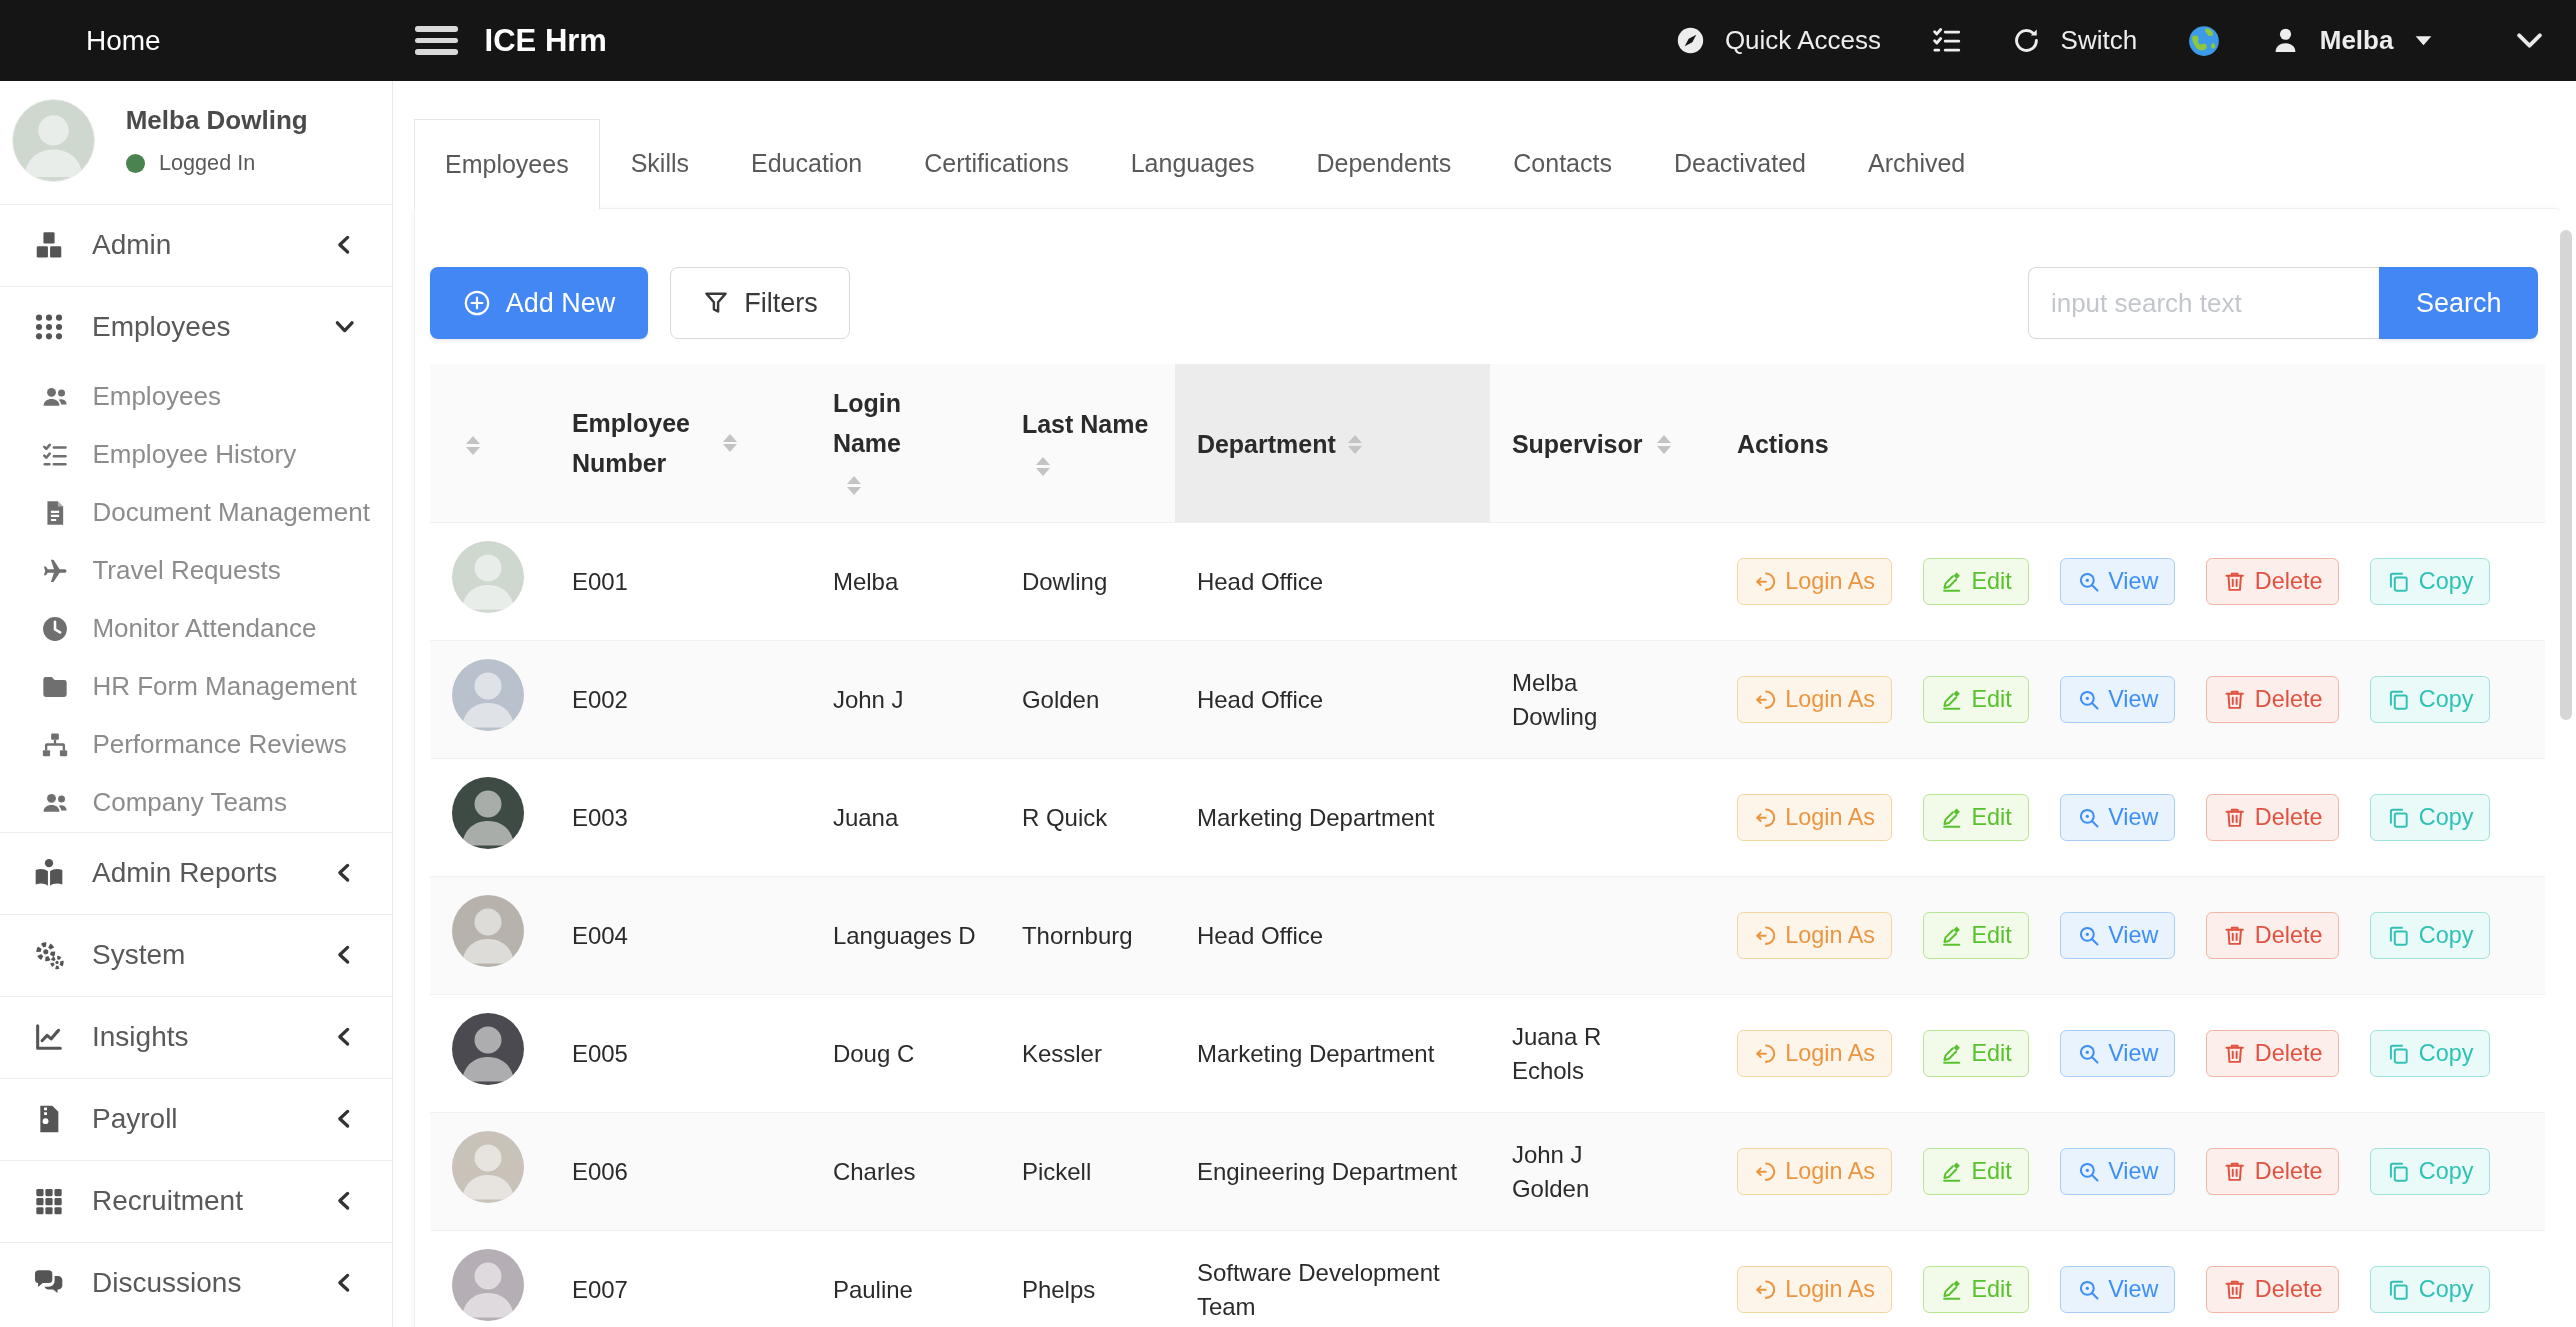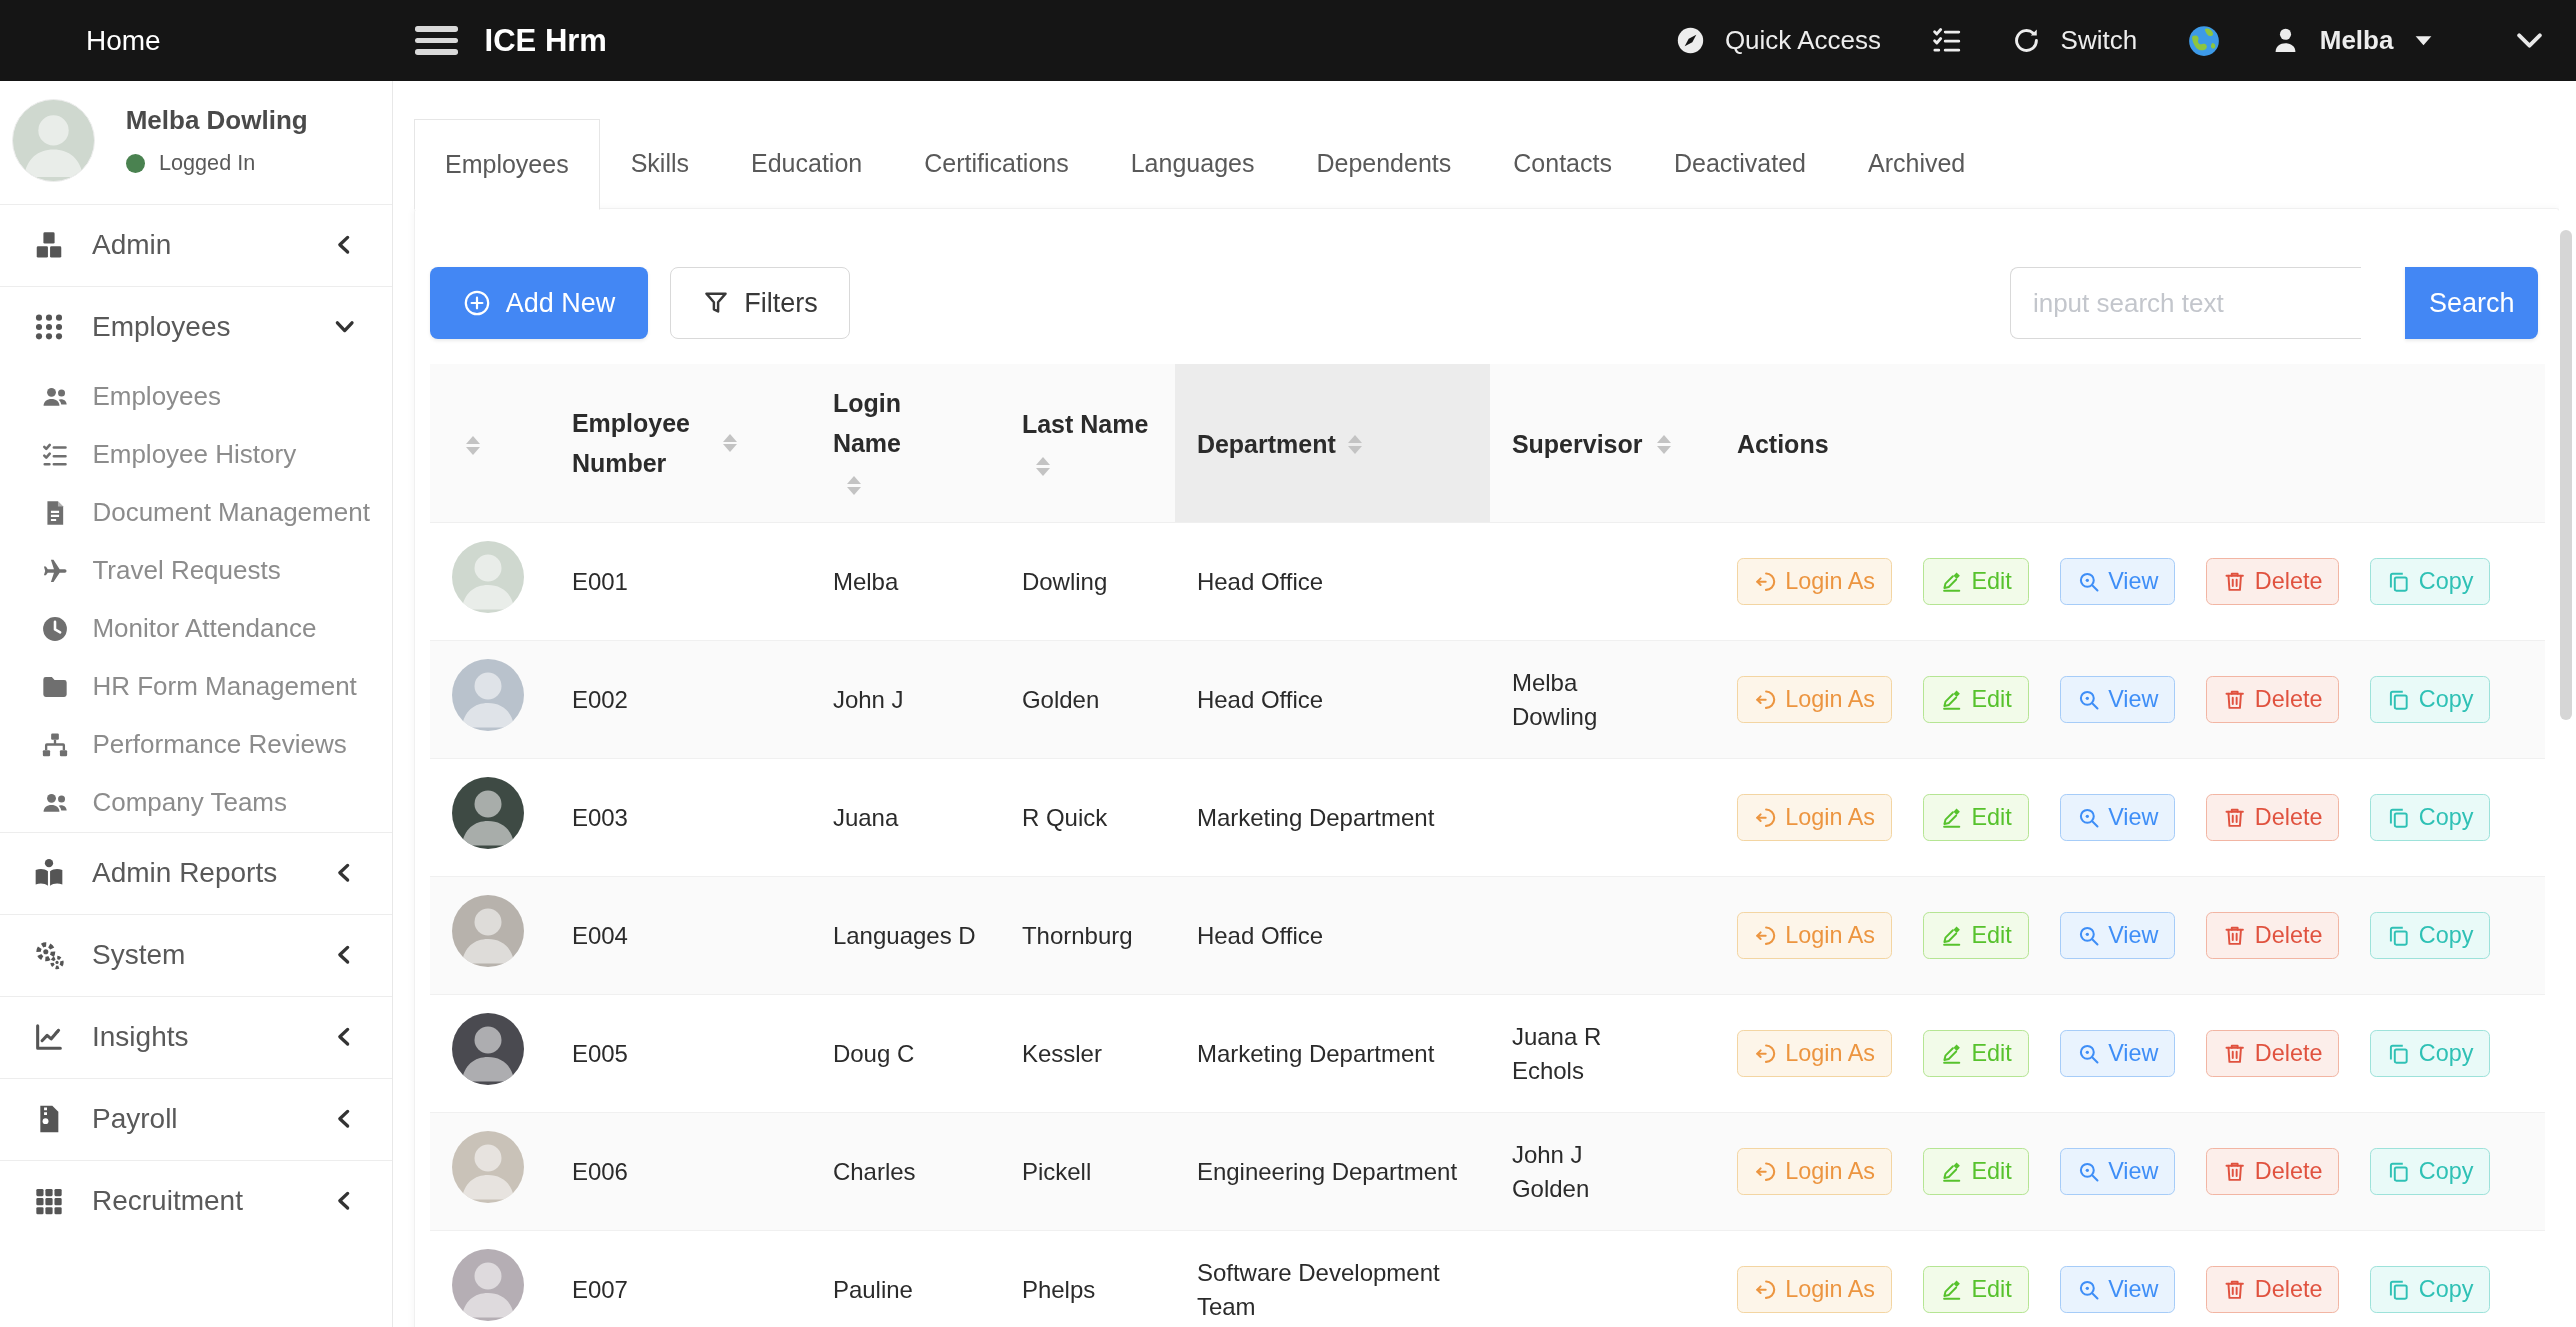--- a/index.html
+++ b/index.html
@@ -53,21 +53,21 @@
   .btn { display:inline-flex; align-items:center; justify-content:center; height:72px; border-radius:8px;
          font-size:27px; cursor:pointer; border:0.9px solid transparent; font-family:inherit; }
   .btn .icon { width:28px; height:28px; margin-right:14.4px; }
   .btn-primary { background:#4387f4; color:#fff; padding:0 32px; box-shadow:0 1.8px 3.6px rgba(0,0,0,.08); }
   .btn-default { background:#fff; color:#383838; border-color:#d9d9d9; padding:0 31px; margin-left:21.6px; }
   .search-group { margin-left:auto; display:flex; }
   .search-input { width:351px; height:72px; border:0.9px solid #d9d9d9; border-right:none;
                   border-radius:8px 0 0 8px; font-size:26px; padding:0 21.6px; color:#262626; outline:none;
                   font-family:inherit; }
   .search-input::placeholder { color:#c3c6cc; }
-  .search-btn { width:133px; border-radius:0 8px 8px 0; padding:0;margin-left:44px; }
+  .search-btn { width:159px; border-radius:0 8px 8px 0; padding:0; }
 
   
   table { width:2115px; margin:0 15.3px; border-collapse:collapse; table-layout:fixed; }
   th { background:#fafafa; font-size:25px; font-weight:600; color:#2b2b2b; text-align:left;
        padding:19px 21.6px; border-bottom:0.9px solid #efefef; vertical-align:middle; line-height:40px; }
   th.hl { background:#ececec; }
   .th-label { display:inline-block; max-width:137px; vertical-align:middle; }
   .sorter { display:inline-flex; flex-direction:column; margin-left:14.4px; vertical-align:middle; cursor:pointer; }
   .sorter .up { width:0; height:0; border:7.2px solid transparent; border-bottom:8px solid #c3c3c3; margin-bottom:2.7px; }
   .sorter .dn { width:0; height:0; border:7.2px solid transparent; border-top:8px solid #c3c3c3; }
@@ -360,20 +360,33 @@
             <rect x="16.1" y="3" width="5.4" height="5.4" rx="1"></rect>
             <rect x="2.5" y="9.8" width="5.4" height="5.4" rx="1"></rect>
             <rect x="9.3" y="9.8" width="5.4" height="5.4" rx="1"></rect>
             <rect x="16.1" y="9.8" width="5.4" height="5.4" rx="1"></rect>
             <rect x="2.5" y="16.6" width="5.4" height="5.4" rx="1"></rect>
             <rect x="9.3" y="16.6" width="5.4" height="5.4" rx="1"></rect>
             <rect x="16.1" y="16.6" width="5.4" height="5.4" rx="1"></rect>
           </svg>
         </span>
         <span class="lbl">Recruitment</span>
+        <span class="icon chev">
+          <svg viewBox="0 0 24 24" fill="none" stroke="currentColor" stroke-width="3.4" stroke-linecap="round" stroke-linejoin="round">
+            <path d="M15 4.5L7 12l8 7.5"></path>
+          </svg>
+        </span>
+      </div>
+      <div class="side-item">
+        <span class="icon" style="width:32px;height:32px">
+          <svg viewBox="0 0 24 24" fill="currentColor">
+            <path d="M1.5 5.2A2.7 2.7 0 0 1 4.2 2.5h7.6a2.7 2.7 0 0 1 2.7 2.7v4.1a2.7 2.7 0 0 1-2.7 2.7H7.4l-3.6 3v-3h-.1a2.7 2.7 0 0 1-2.2-2.7zM16.2 6.8h2.6a3.2 3.2 0 0 1 3.2 3.2v3.6a3.2 3.2 0 0 1-3.2 3.2h-.4v2.7l-3.3-2.7h-3.5a3.2 3.2 0 0 1-3-2h3.3a4.3 4.3 0 0 0 4.3-4.3z"></path>
+          </svg>
+        </span>
+        <span class="lbl">Discussions</span>
         <span class="icon chev">
           <svg viewBox="0 0 24 24" fill="none" stroke="currentColor" stroke-width="3.4" stroke-linecap="round" stroke-linejoin="round">
             <path d="M15 4.5L7 12l8 7.5"></path>
           </svg>
         </span>
       </div>
     </div>
 </div>
 
 <div class="main">

